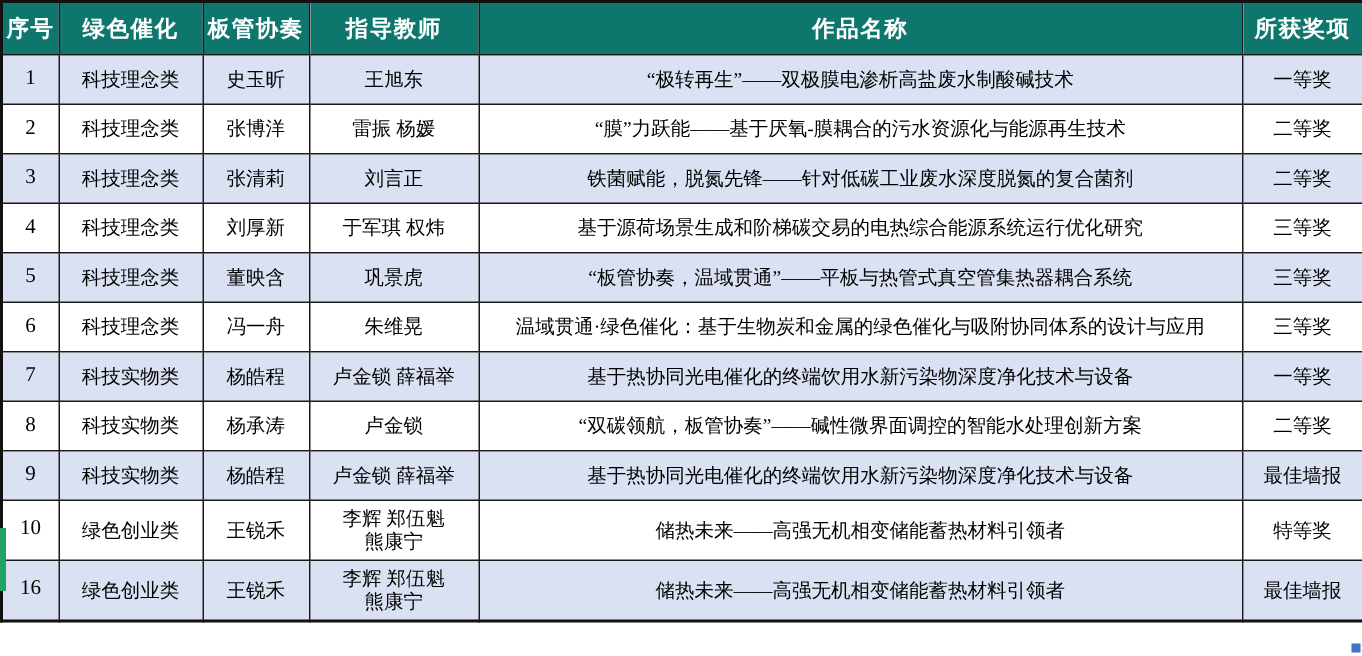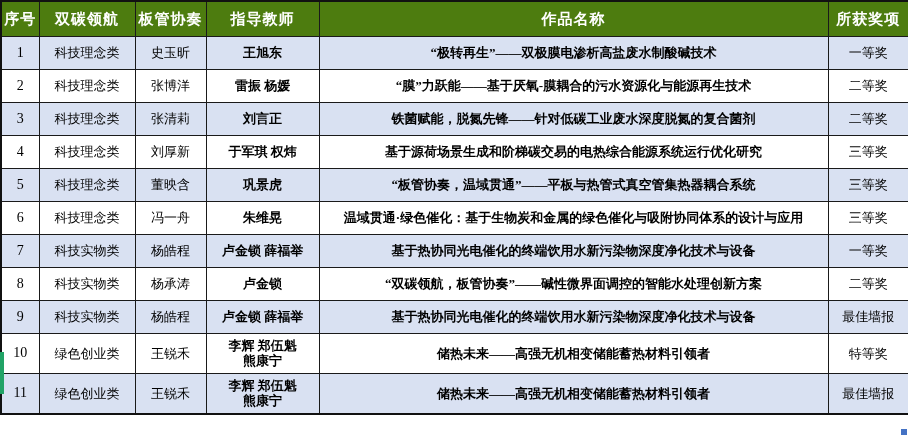--- a/index.html
+++ b/index.html
@@ -12,30 +12,30 @@
   table{
     border-collapse:collapse;table-layout:fixed;width:908px;
     border:2px solid #111;
   }
   th,td{
     border:1px solid #1a1a1a;
     text-align:center;vertical-align:middle;
     padding:0 2px;overflow:hidden;
   }
   thead th{
-    background:#4d7c0f;color:#ffffff;font-weight:bold;
+    background:#0f766e;color:#ffffff;font-weight:bold;
     height:34px;font-size:15px;letter-spacing:1px;
   }
   tbody td{font-size:13px;color:#000;height:32px;line-height:1.2;}
   tr.odd  td{background:#D9E1F2;}
   tr.even td{background:#ffffff;}
   tr.tall td{height:39px;margin-top:19px;}
   td.cell-no{font-size:14px;}
-  td.cell-title{font-weight:bold;}
-  td.cell-advisor{white-space:pre-line;line-height:1.15;font-weight:bold;}
+  td.cell-title{font-weight:normal;}
+  td.cell-advisor{white-space:pre-line;line-height:1.15;}
   .green-marker{
     position:absolute;left:0;top:352px;width:4px;height:42px;
     background:#21A366;z-index:3;
   }
   .sel-handle{
     position:absolute;right:1px;bottom:2px;width:6px;height:6px;
     background:#4472C4;z-index:3;
   }
 </style>
 </head>
@@ -47,21 +47,21 @@
       <col style="width:38px">
       <col style="width:96px">
       <col style="width:71px">
       <col style="width:113px">
       <col style="width:509px">
       <col style="width:81px">
     </colgroup>
     <thead>
       <tr id="header-row">
           <th>序号</th>
-          <th>双碳领航</th>
+          <th>绿色催化</th>
           <th>板管协奏</th>
           <th>指导教师</th>
           <th>作品名称</th>
           <th>所获奖项</th>
         </tr>
     </thead>
     <tbody id="body-rows">
         <tr class="odd">
           <td class="cell-no">1</td>
           <td class="cell-track">科技理念类</td>
@@ -137,21 +137,21 @@
         <tr class="even tall">
           <td class="cell-no">10</td>
           <td class="cell-track">绿色创业类</td>
           <td class="cell-author">王锐禾</td>
           <td class="cell-advisor">李辉 郑伍魁
 熊康宁</td>
           <td class="cell-title">储热未来——高强无机相变储能蓄热材料引领者</td>
           <td class="cell-award">特等奖</td>
         </tr>
         <tr class="odd tall">
-          <td class="cell-no">11</td>
+          <td class="cell-no">16</td>
           <td class="cell-track">绿色创业类</td>
           <td class="cell-author">王锐禾</td>
           <td class="cell-advisor">李辉 郑伍魁
 熊康宁</td>
           <td class="cell-title">储热未来——高强无机相变储能蓄热材料引领者</td>
           <td class="cell-award">最佳墙报</td>
         </tr>
       </tbody>
   </table>
   <div class="green-marker"></div>

